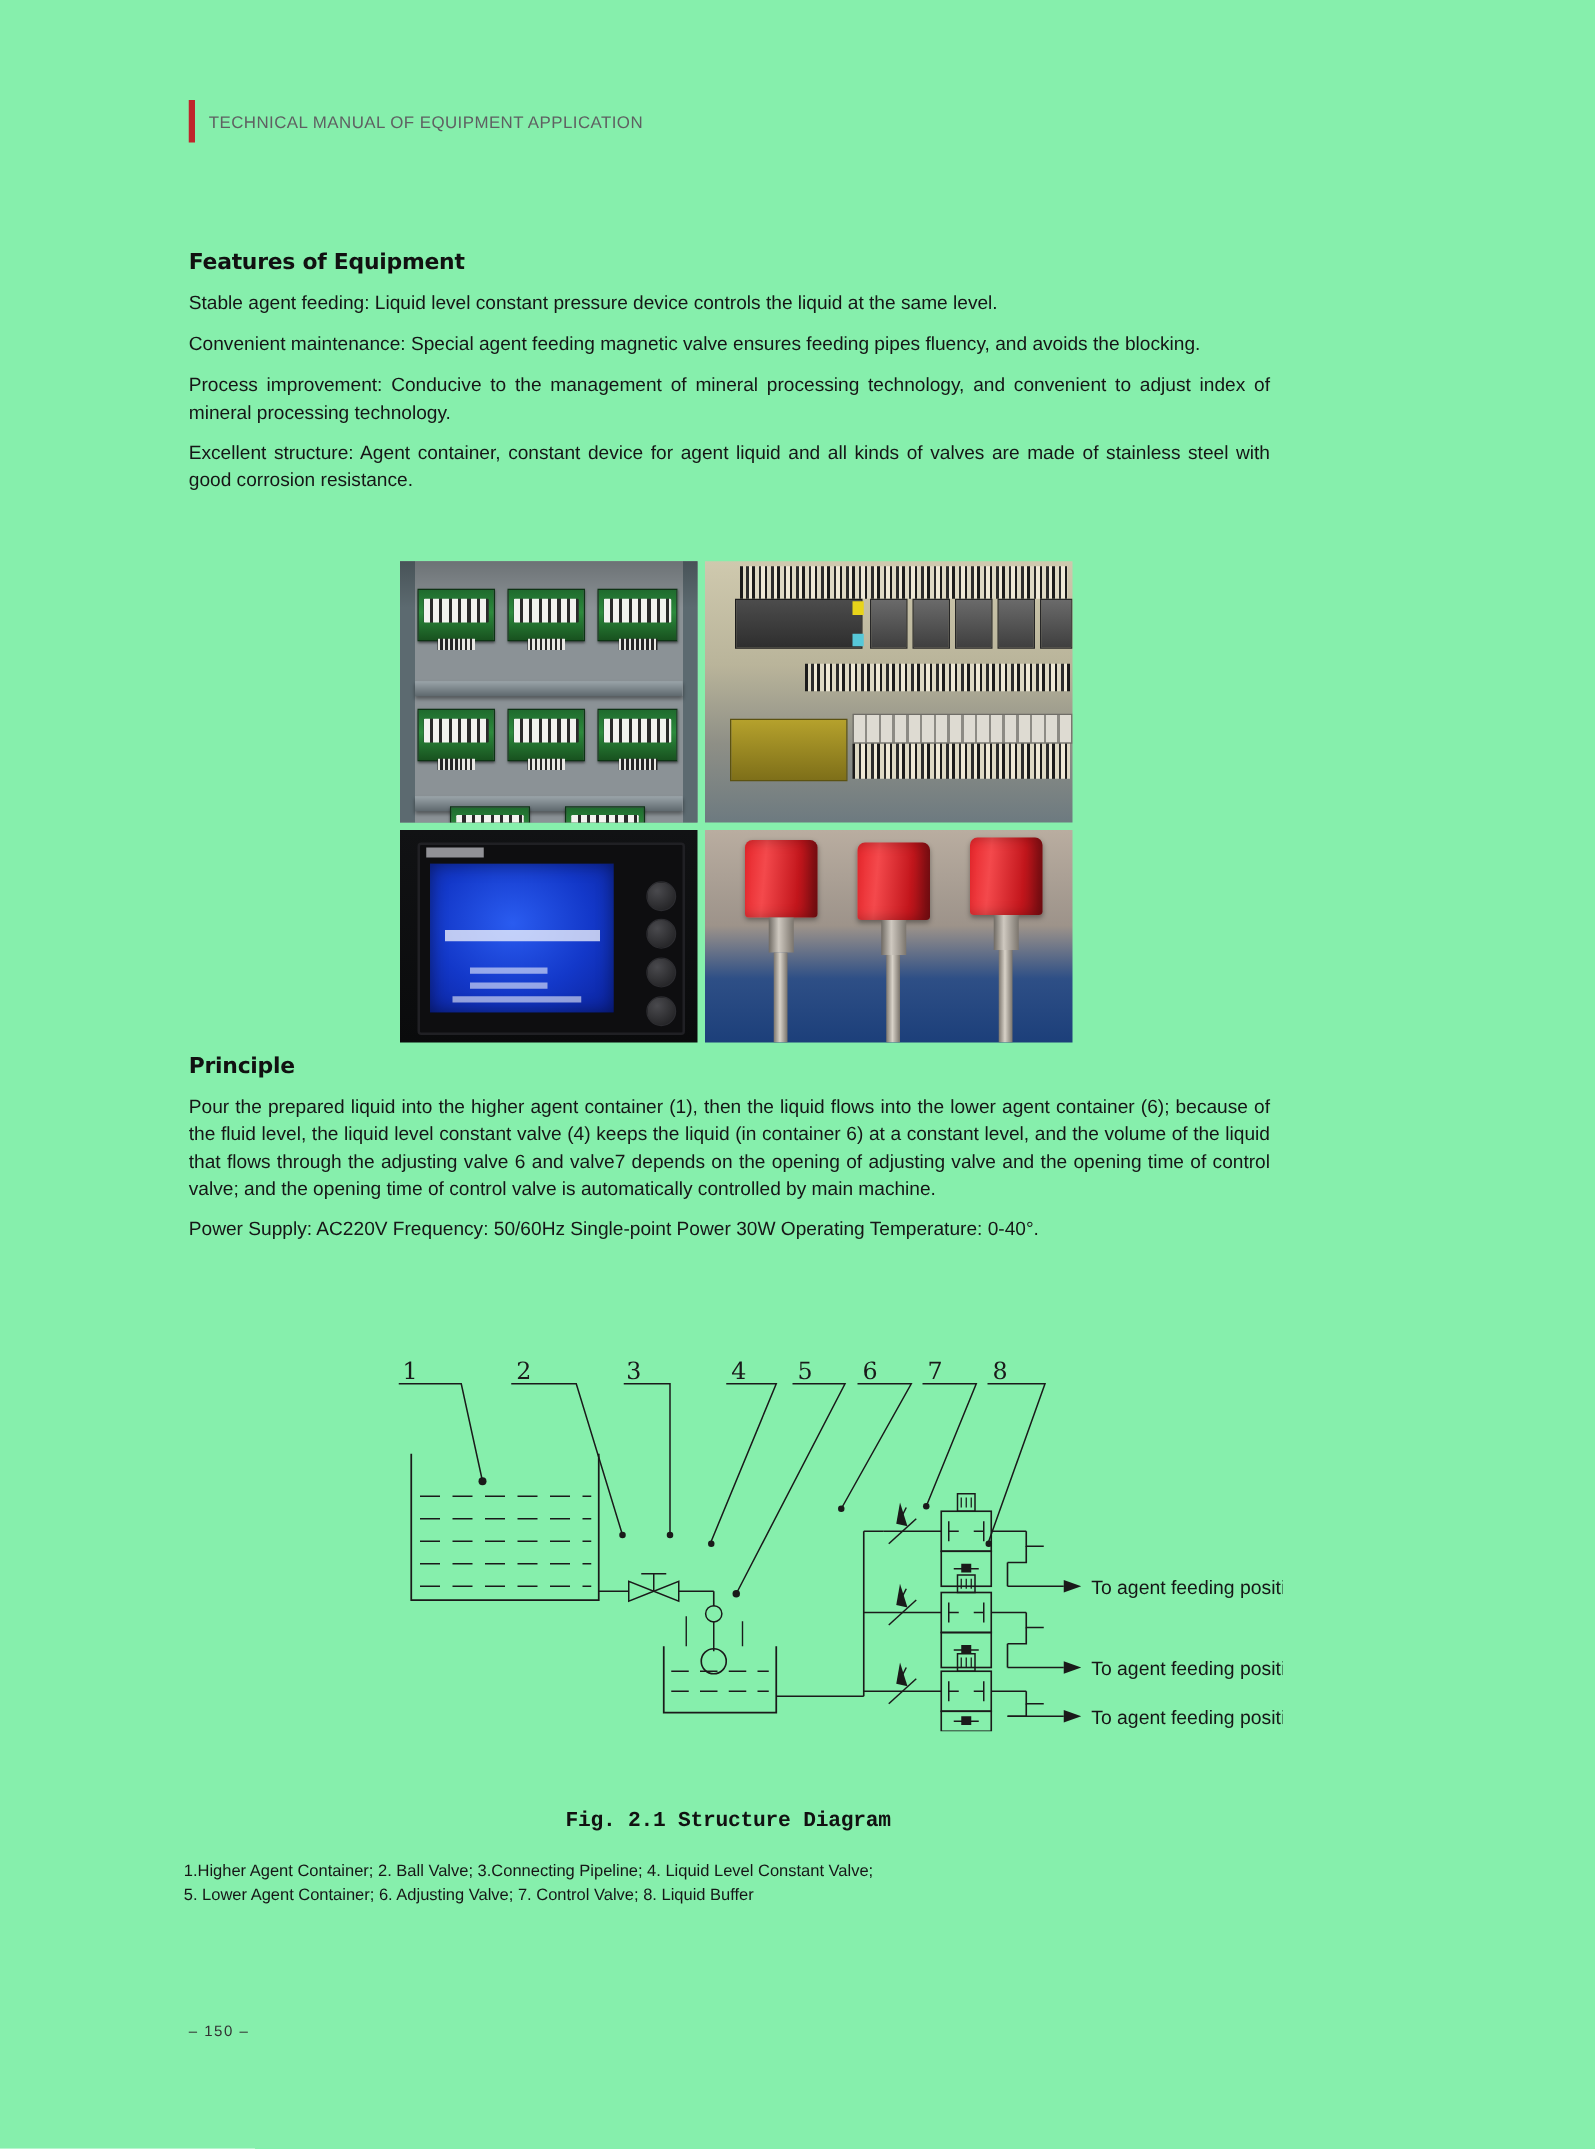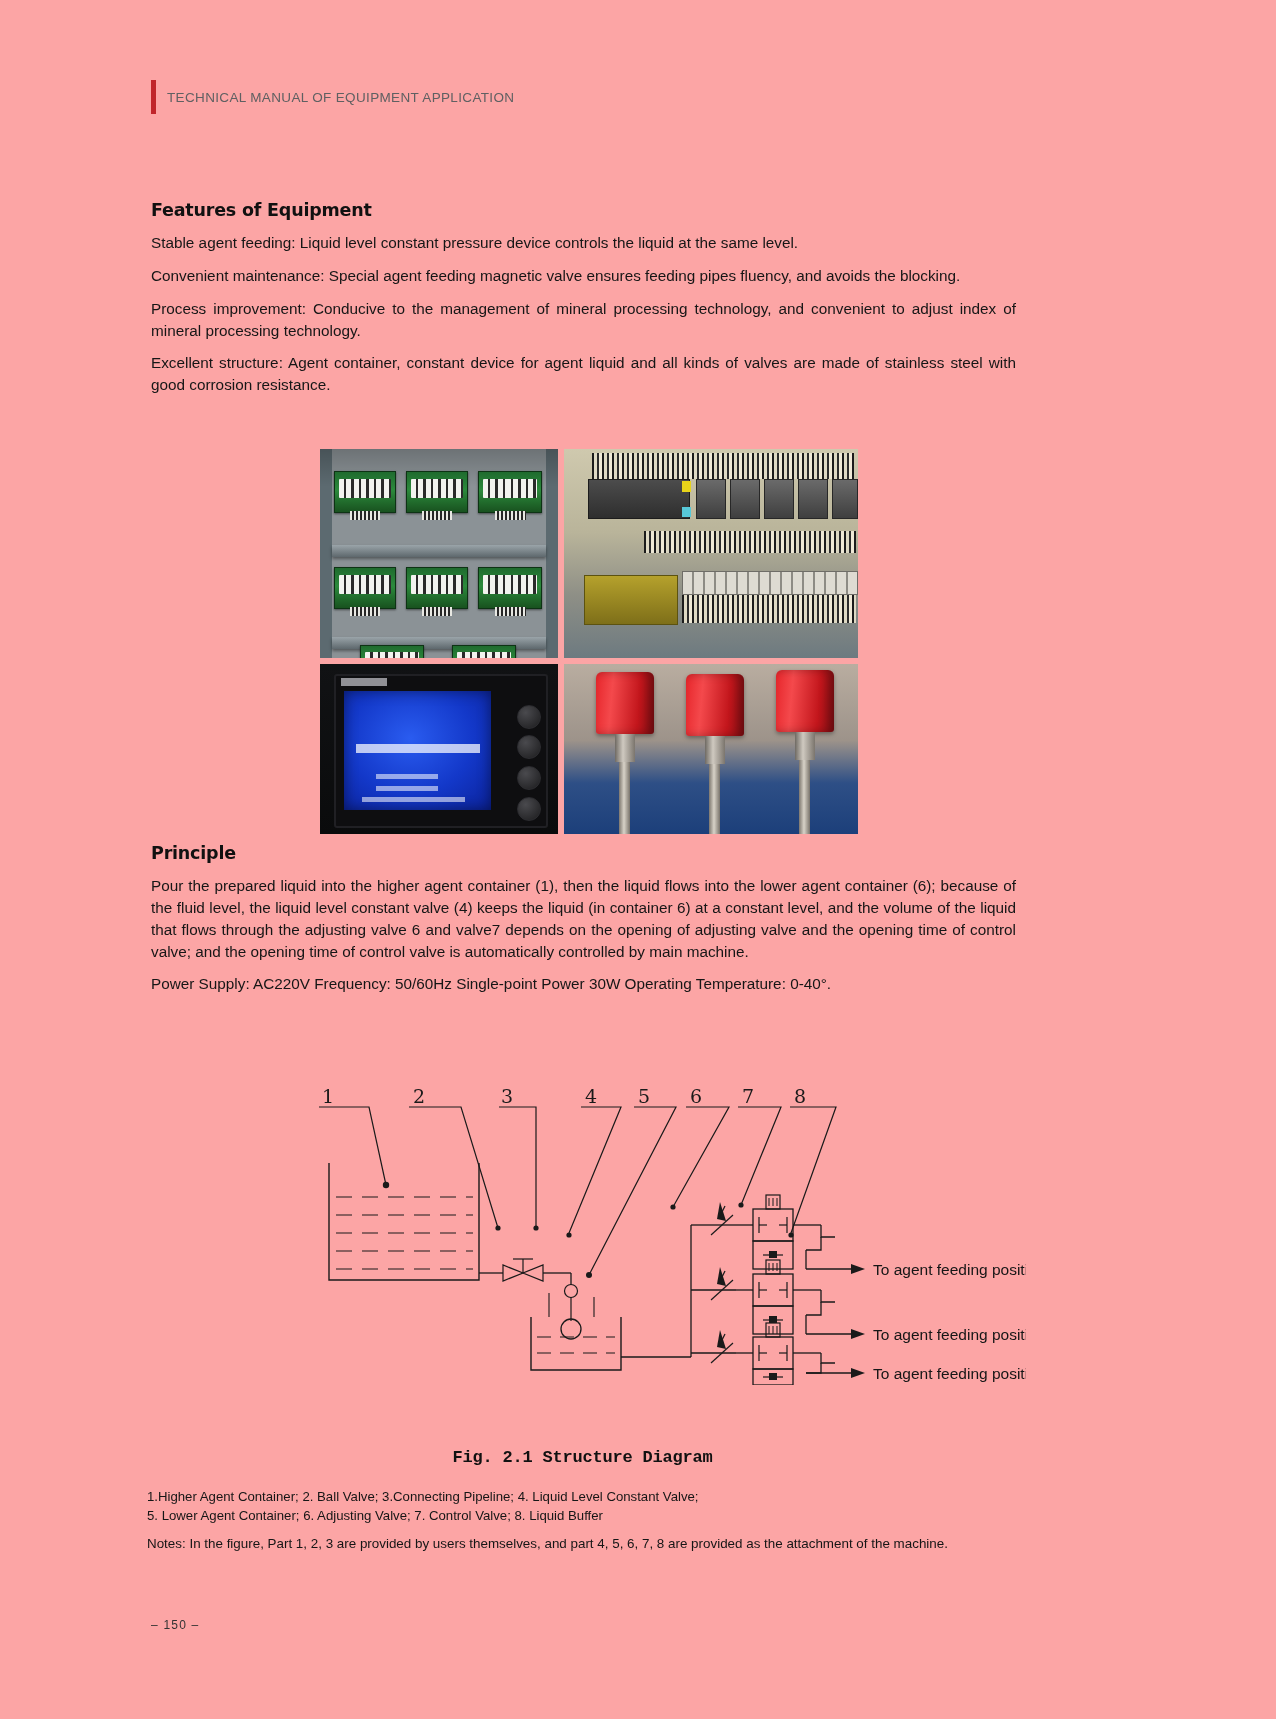--- a/index.html
+++ b/index.html
@@ -10,21 +10,21 @@
   }
   body {
     font-family: "Liberation Sans", sans-serif;
     color: #1a1a1a;
   }
   .page {
     position: relative;
     width: 1276px;
     height: 1719px;
     margin: 0 auto;
-    background: #fca5a5;
+    background: #86efac;
     overflow: hidden;
   }
 
   
   .running-header {
     position: absolute;
     left: 151px;
     top: 80px;
     display: flex;
     align-items: stretch;
@@ -551,17 +551,16 @@
     </svg>
   </div>
 
   <div class="fig-caption">Fig. 2.1 Structure Diagram</div>
 
   <div class="legend">
     <div class="legend-line">1.Higher Agent Container;  2. Ball Valve;   3.Connecting Pipeline;   4. Liquid Level Constant Valve;</div>
     <div class="legend-line">5. Lower Agent Container;   6. Adjusting Valve; 7. Control Valve;   8. Liquid Buffer</div>
   </div>
 
-  <div class="notes">Notes: In the figure, Part 1, 2, 3 are provided by users themselves, and part 4, 5, 6, 7, 8 are provided as the attachment of the machine.</div>
 
   <div class="footer">–  150  –</div>
 
 </div>
 
 </body></html>

